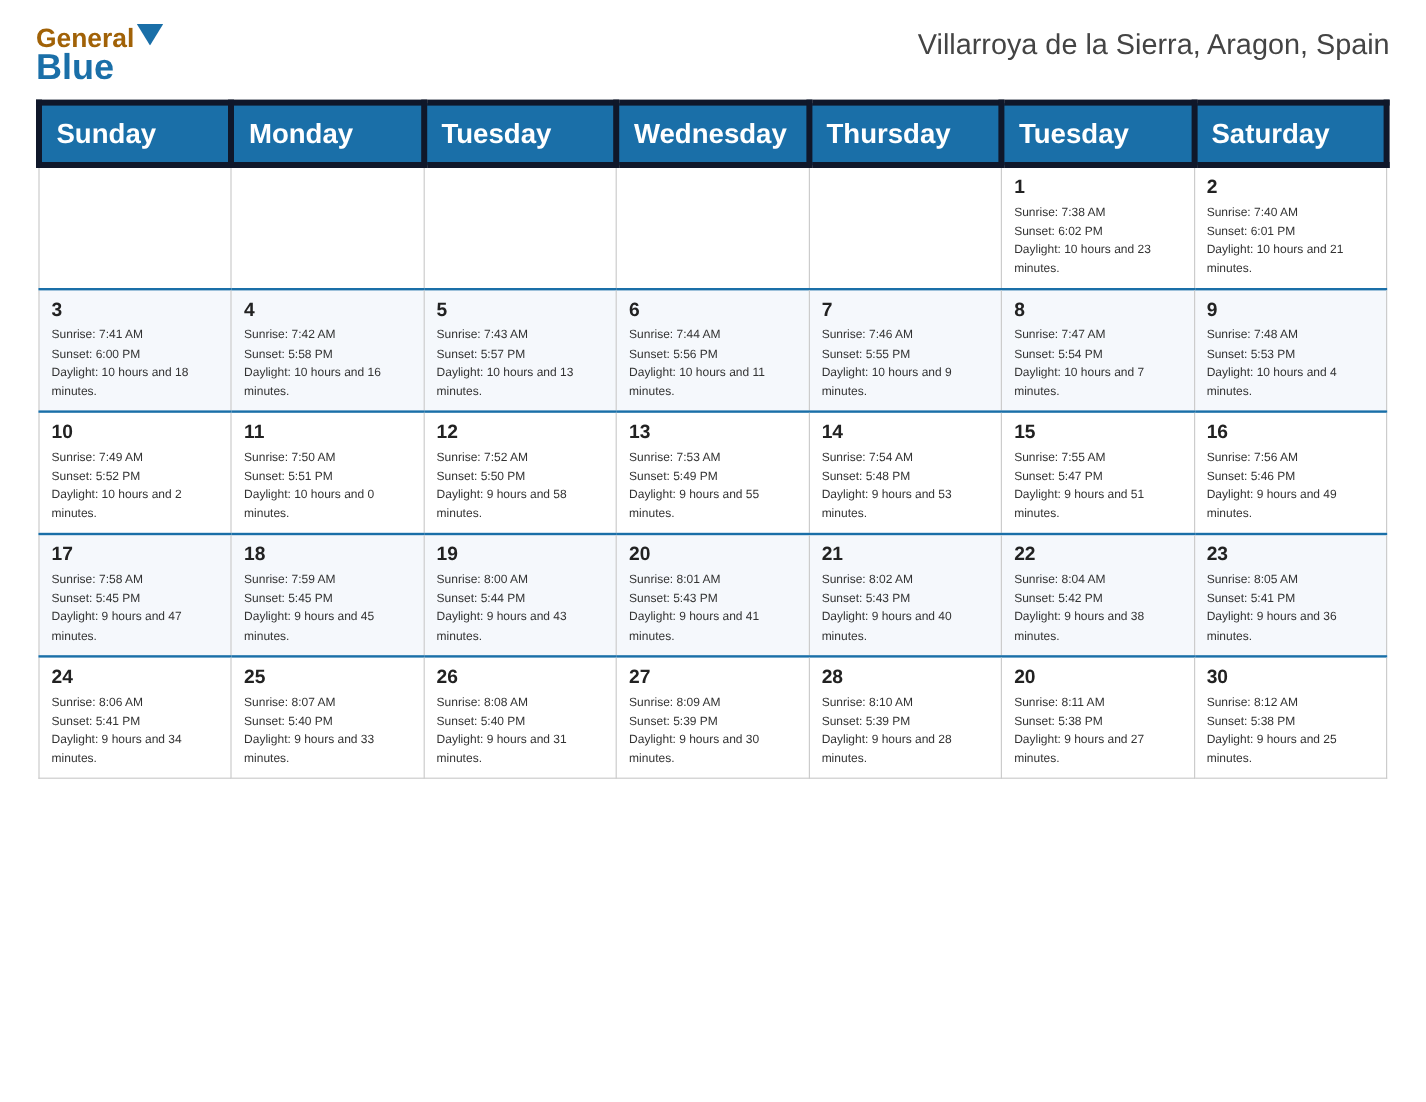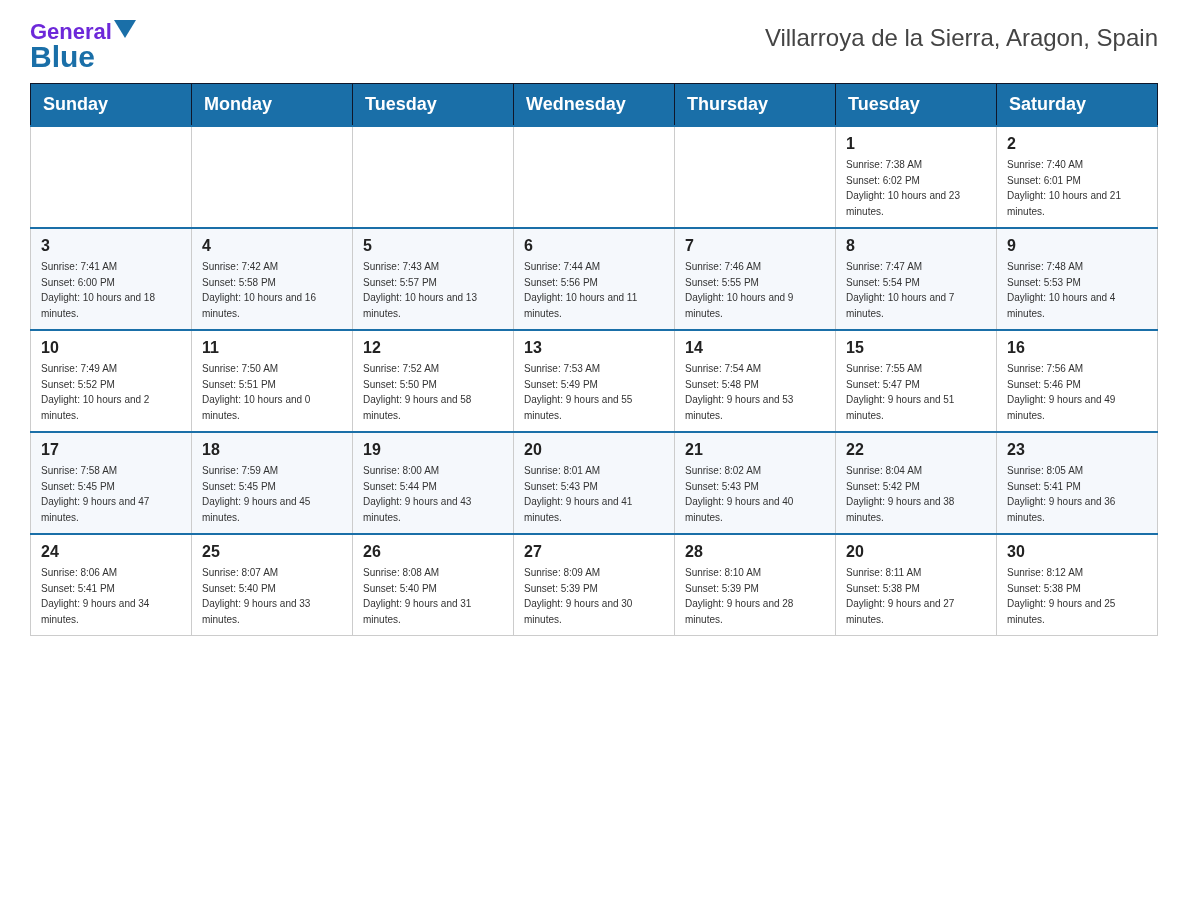--- a/index.html
+++ b/index.html
@@ -17,21 +17,21 @@
       margin-bottom: 10px;
     }
     .logo {
       display: flex;
       flex-direction: column;
       align-items: flex-start;
     }
     .logo-text {
       font-size: 22px;
       font-weight: bold;
-      color: #6d28d9;
+      color: #a16207;
       line-height: 1.1;
     }
     .title-area {
       text-align: right;
     }
     .month-title {
       font-size: 52px;
       font-weight: bold;
       color: #222;
       line-height: 1.1;
@@ -42,24 +42,24 @@
       margin-top: 4px;
     }
     .calendar {
       width: 100%;
       border-collapse: collapse;
       margin-top: 10px;
     }
     .calendar th {
       background-color: #1a6fa8;
       color: #fff;
-      font-size: 18px;
+      font-size: 23px;
       padding: 10px 12px;
       text-align: left;
-      border: 1px solid #0f172a;
+      border: 5px solid #0f172a;
     }
     .calendar td {
       vertical-align: top;
       padding: 8px 10px;
       border: 1px solid #ccc;
       width: 14.28%;
       min-height: 100px;
       font-size: 13px;
       color: #333;
       background: #fff;

